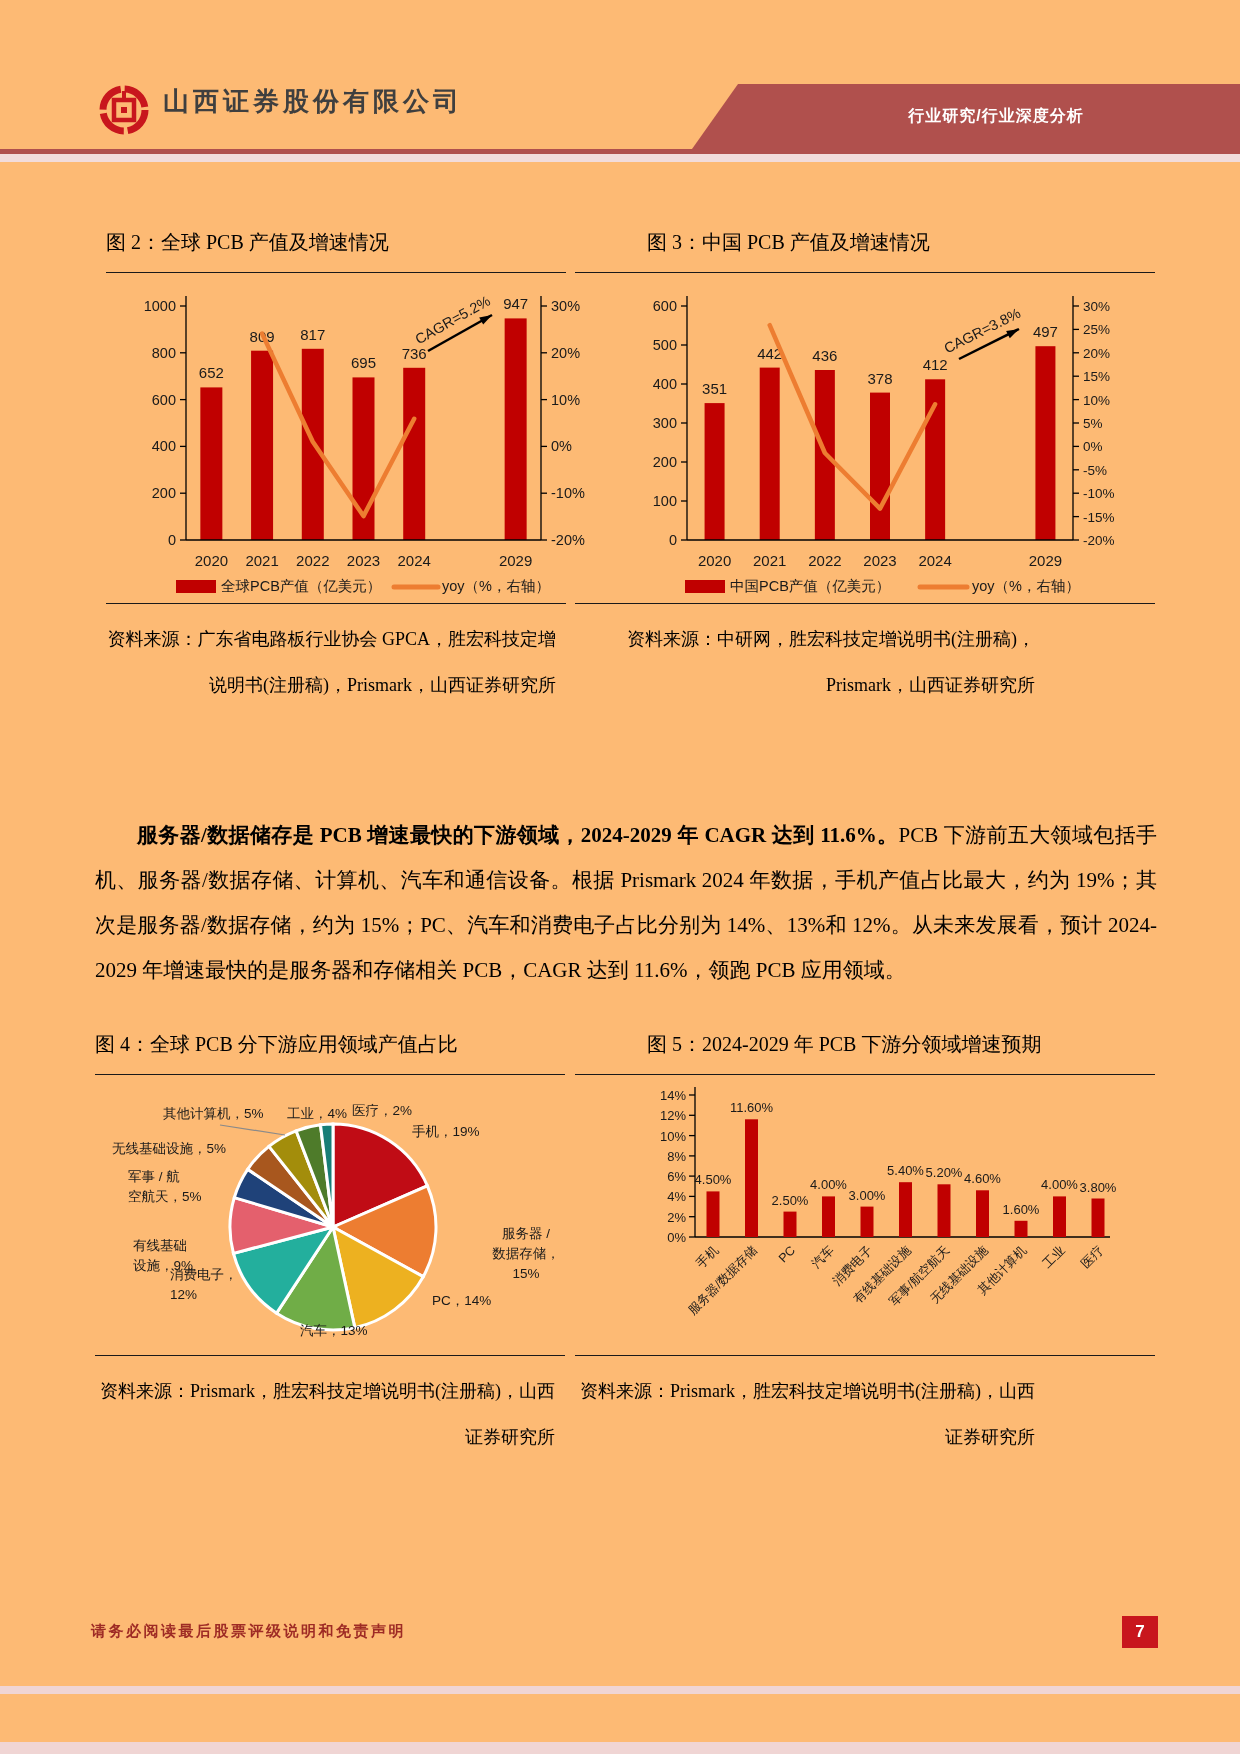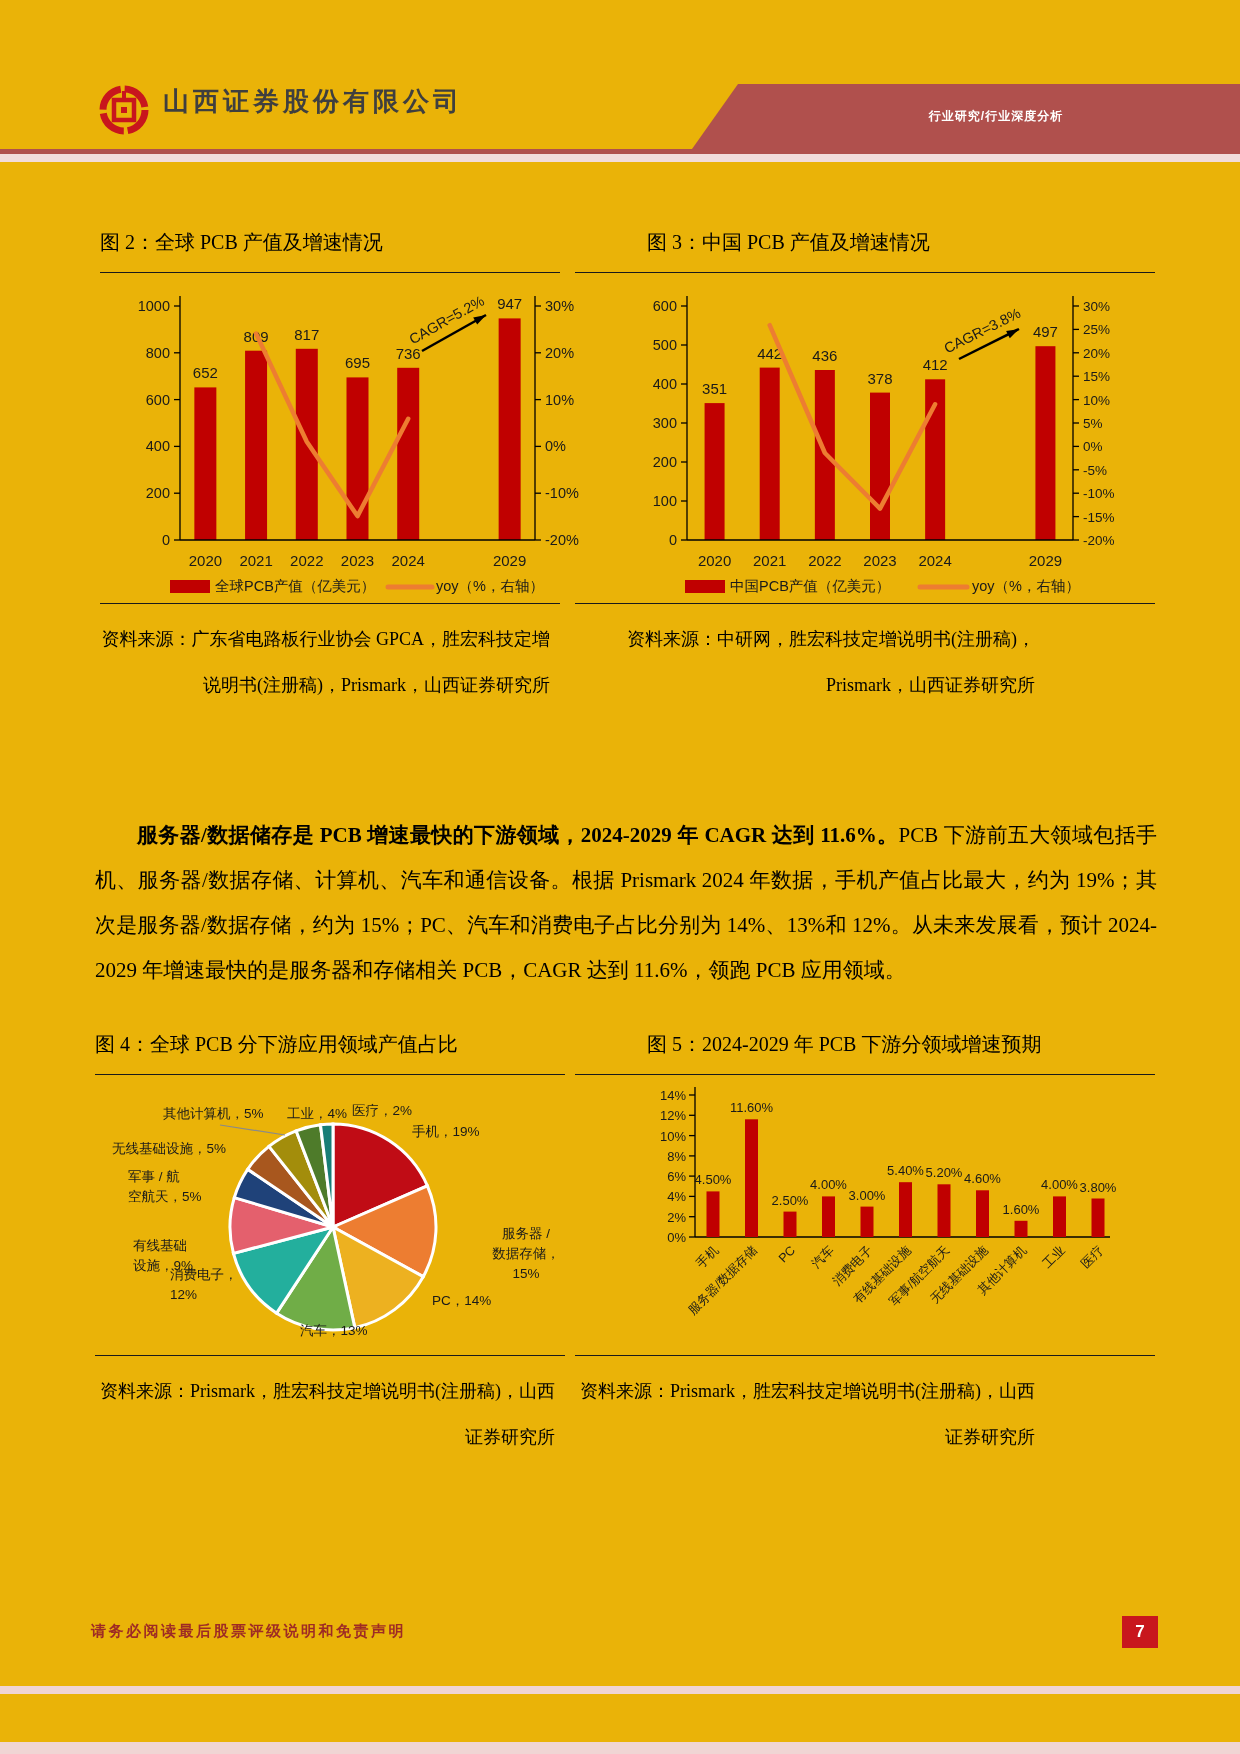--- a/index.html
+++ b/index.html
@@ -1,28 +1,28 @@
 <!DOCTYPE html>
 <html><head>
 <meta charset="utf-8">
 <style>
   html,body{margin:0;padding:0;background:#fff;}
-  .page{position:relative;width:1240px;height:1754px;background:#eab308;overflow:hidden;
+  .page{position:relative;width:1240px;height:1754px;background:#fdba74;overflow:hidden;
         font-family:"Liberation Serif",serif;color:#000;}
   
   .logo{position:absolute;left:98px;top:84px;}
   .co-cn{position:absolute;left:163px;top:84px;font-family:"Liberation Sans",sans-serif;
          font-weight:bold;font-size:26px;letter-spacing:4px;color:#3f3f3f;}
   .co-en{position:absolute;left:165px;top:120px;font-family:"Liberation Sans",sans-serif;
          font-weight:bold;font-size:15px;letter-spacing:0.6px;color:#3f3f3f;margin-top:25px;}
   .banner{position:absolute;right:0;top:84px;width:548px;height:65px;background:#B0504D;
           clip-path:polygon(46px 0,100% 0,100% 100%,0 100%);
           display:flex;align-items:center;justify-content:center;padding-left:60px;box-sizing:border-box;}
   .banner span{color:#fff;font-family:"Liberation Sans",sans-serif;font-weight:bold;
-          font-size:12px;letter-spacing:1px;}
+          font-size:16px;letter-spacing:1px;}
   .hdr-line{position:absolute;left:0;top:149px;width:100%;height:5px;background:#B0504D;}
   .hdr-pale{position:absolute;left:0;top:154px;width:100%;height:8px;background:#F2DCDB;}
   
   .fig{position:absolute;}
   .fig-title{font-size:20px;line-height:32px;color:#000;}
   .fig-chart{display:block;border-top:1.5px solid #1a1a1a;border-bottom:1.5px solid #1a1a1a;
              margin-top:14px;overflow:visible;}
   .fig-chart text{fill:#1a1a1a;font-family:"Liberation Sans",sans-serif;}
   .fig-source{margin-top:12px;font-size:18px;line-height:46px;max-width:460px;text-align:right;}
   
@@ -53,21 +53,21 @@
     </svg>
   </div>
   <div class="co-cn">山西证券股份有限公司</div>
   <div class="co-en">SHANXI SECURITIES CO., LTD.</div>
   <div class="banner">
     <span>行业研究/行业深度分析</span>
   </div>
   <div class="hdr-line"></div>
   <div class="hdr-pale"></div>
 
-  <div class="fig" style="left:100px;top:226px;width:450px;">
+  <div class="fig" style="left:106px;top:226px;width:450px;">
     <div class="fig-title">图 2：全球 PCB 产值及增速情况</div>
     <svg class="fig-chart" viewBox="0 0 460 330" width="460" height="330">
         <rect x="94.35714285714286" y="114.4" width="22" height="152.6" fill="#C00000"></rect>
         <text x="105.35714285714286" y="105.4" text-anchor="middle" font-size="15">652</text>
         <rect x="145.07142857142856" y="77.7" width="22" height="189.3" fill="#C00000"></rect>
         <text x="156.07142857142856" y="68.7" text-anchor="middle" font-size="15">809</text>
         <rect x="195.78571428571428" y="75.8" width="22" height="191.2" fill="#C00000"></rect>
         <text x="206.78571428571428" y="66.8" text-anchor="middle" font-size="15">817</text>
         <rect x="246.5" y="104.4" width="22" height="162.6" fill="#C00000"></rect>
         <text x="257.5" y="95.4" text-anchor="middle" font-size="15">695</text>

